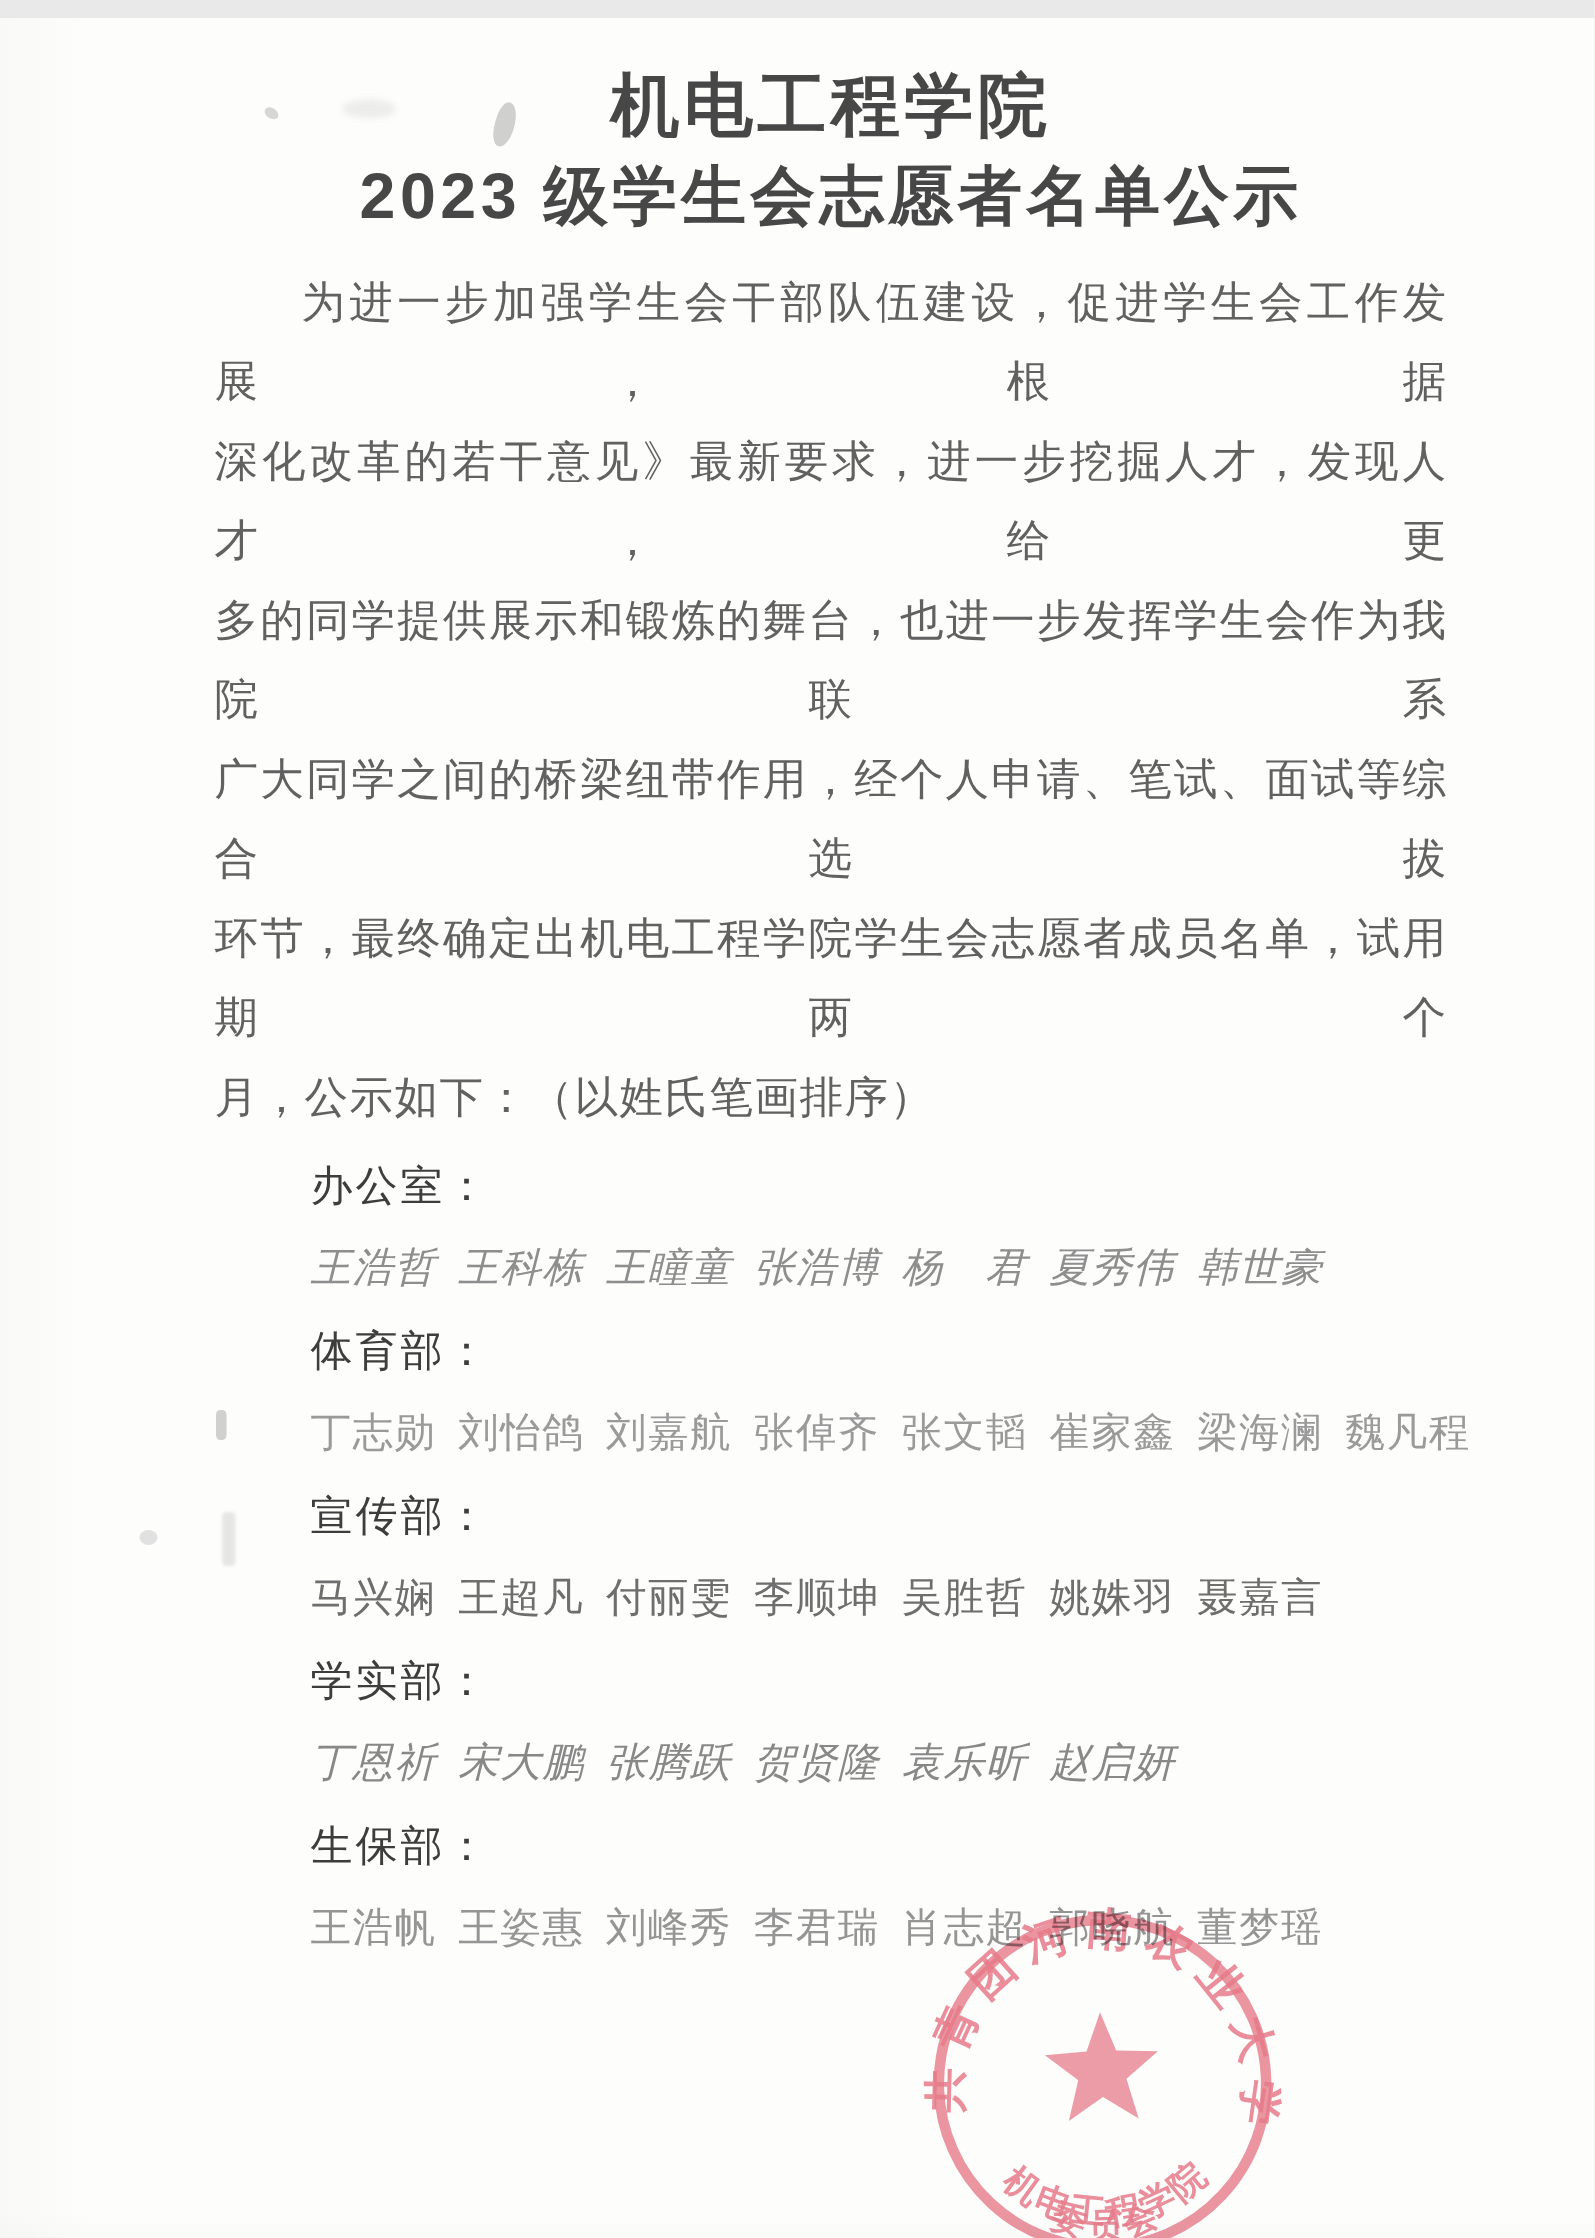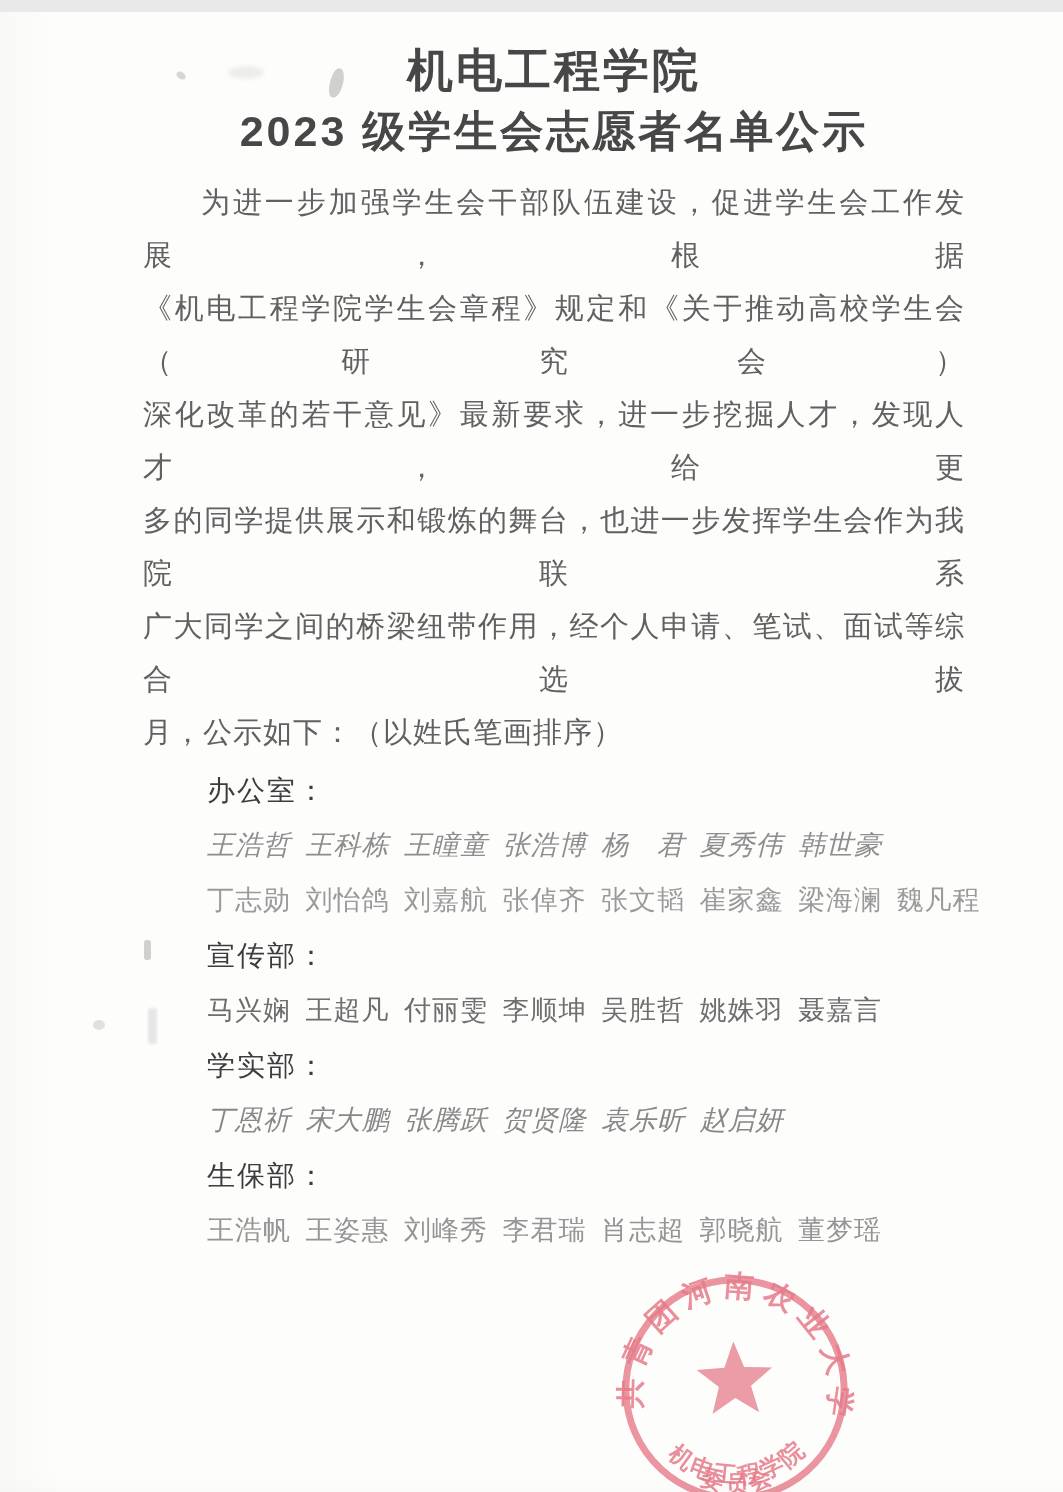--- a/index.html
+++ b/index.html
@@ -66,33 +66,34 @@
   <div class="artifact a3"></div>
   <div class="artifact a4"></div>
   <div class="artifact a5"></div>
   <div class="artifact a6"></div>
 
   <h1 class="title t1">机电工程学院</h1>
   <h1 class="title t2">2023 级学生会志愿者名单公示</h1>
 
   <div class="intro">
     <div class="line indent">为进一步加强学生会干部队伍建设，促进学生会工作发展，根据</div>
-    <div class="line">《机电工程学院学生会章程》规定和《关于推动高校学生会（研究会）</div>
     <div class="line">深化改革的若干意见》最新要求，进一步挖掘人才，发现人才，给更</div>
     <div class="line">多的同学提供展示和锻炼的舞台，也进一步发挥学生会作为我院联系</div>
     <div class="line">广大同学之间的桥梁纽带作用，经个人申请、笔试、面试等综合选拔</div>
+    <div class="line">环节，最终确定出机电工程学院学生会志愿者成员名单，试用期两个</div>
     <div class="line last">月，公示如下：（以姓氏笔画排序）</div>
   </div>
 
   <div class="roster">
     <div class="section s0">
       <div class="sec-header">办公室：</div>
       <div class="sec-names">王浩哲 王科栋 王瞳童 张浩博 杨　君 夏秀伟 韩世豪</div>
     </div>
     <div class="section s1">
+      <div class="sec-header">体育部：</div>
       <div class="sec-names">丁志勋 刘怡鸽 刘嘉航 张倬齐 张文韬 崔家鑫 梁海澜 魏凡程</div>
     </div>
     <div class="section s3">
       <div class="sec-header">宣传部：</div>
       <div class="sec-names">马兴娴 王超凡 付丽雯 李顺坤 吴胜哲 姚姝羽 聂嘉言</div>
     </div>
     <div class="section s4">
       <div class="sec-header">学实部：</div>
       <div class="sec-names">丁恩祈 宋大鹏 张腾跃 贺贤隆 袁乐昕 赵启妍</div>
     </div>

